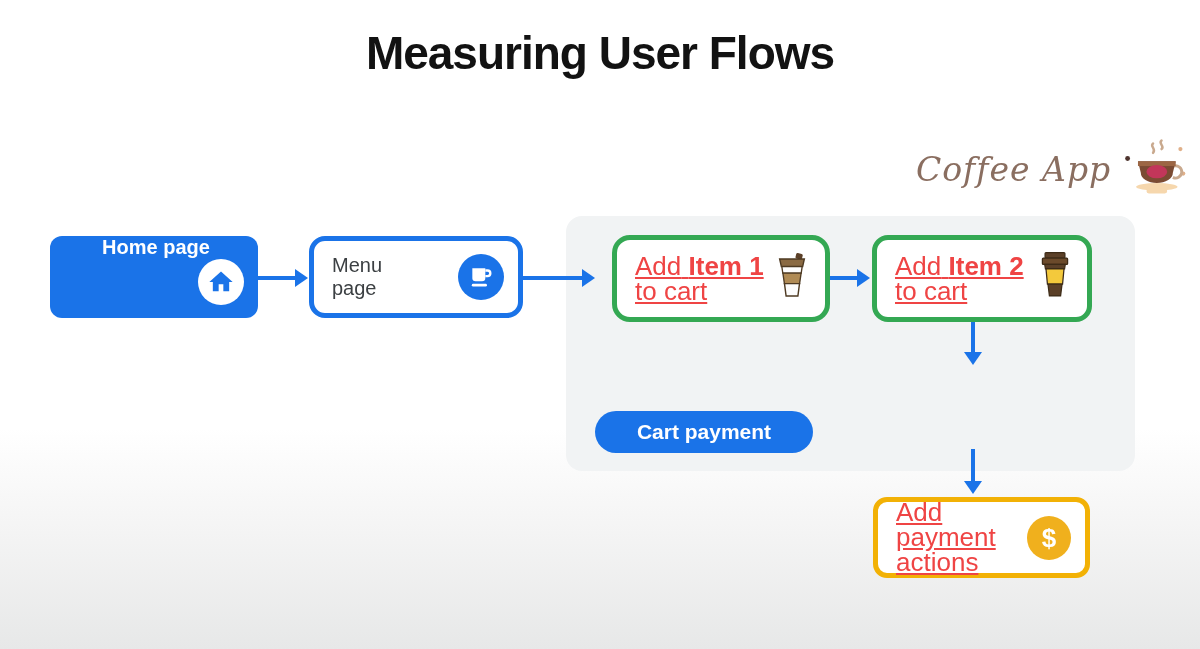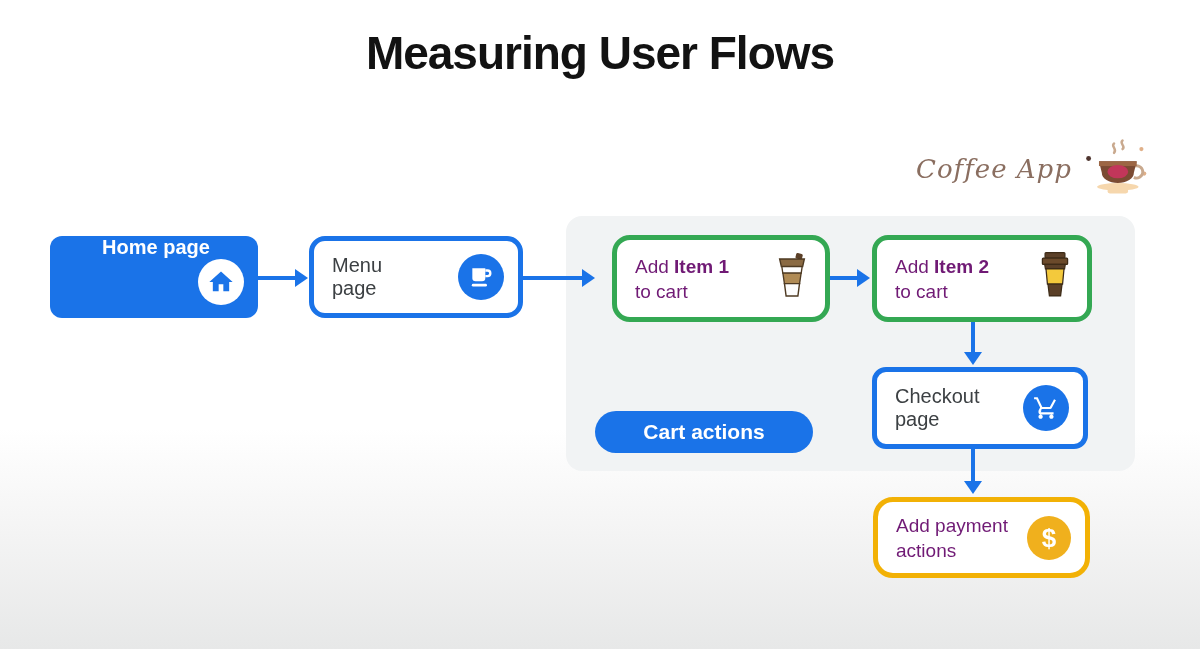--- a/index.html
+++ b/index.html
@@ -8,40 +8,40 @@
     position:relative;width:1200px;height:649px;overflow:hidden;
     background:linear-gradient(180deg,#ffffff 0%,#ffffff 66%,#f4f4f4 82%,#e7e8e8 100%);
   }
   .title{
     position:absolute;top:26px;left:0;width:100%;text-align:center;
     font-size:46px;font-weight:700;letter-spacing:-1px;color:#121212;margin:0;
   }
   
   .brand{position:absolute;left:916px;top:136px;display:flex;align-items:center;gap:10px;}
   .brand-name{
-    font-family:"DejaVu Serif",serif;font-style:italic;font-size:26px;
+    font-family:"DejaVu Serif",serif;font-style:italic;font-size:33px;
     color:#8a6e60;letter-spacing:1px;
   }
   
   .panel{
     position:absolute;left:566px;top:216px;width:569px;height:255px;
     background:#f1f3f4;border-radius:16px;
   }
   
   .node{
     position:absolute;box-sizing:border-box;background:#ffffff;border-radius:16px;
     display:flex;align-items:center;padding:0 14px 0 18px;
   }
   .node.filled-blue{background:#1a73e8;flex-direction:column;}
   .node.outline-blue{border:5px solid #1a73e8;gap:28px;}
   .node.outline-green{border:5px solid #34a853;}
   .node.outline-gold{border:5px solid #f2b105;}
   .lbl{font-size:20px;color:#3c4043;}
   .lbl.white{color:#ffffff;font-weight:700;}
-  .lbl2{font-size:19px;line-height:25px;color:#701a75;}
+  .lbl2{font-size:26px;line-height:25px;color:#ef4444;text-decoration:underline;}
   .lbl2 b{font-weight:700;}
   .circle{
     width:46px;height:46px;border-radius:50%;flex:0 0 auto;margin-left:auto;
     display:flex;align-items:center;justify-content:center;
   }
   .circle.white{background:#ffffff;}
   .circle.blue{background:#1a73e8;}
   .circle.gold{background:#f0b01d;width:44px;height:44px;}
   .dollar{color:#ffffff;font-size:26px;font-weight:700;line-height:1;}
   .cupimg{margin-left:auto;flex:0 0 auto;display:block;}
@@ -143,38 +143,30 @@
         <rect x="6" y="7" width="28" height="7" rx="1" fill="#6b4a2b" stroke="#3d2b17" stroke-width="1.4"></rect>
         <path d="M8.5 14 h23 l-.8 5 h-21.4 z" fill="#5b4028" stroke="#3d2b17" stroke-width="1.2"></path>
         <path d="M10 19 h20 l-1.6 17 h-16.8 z" fill="#f3c93c" stroke="#3d2b17" stroke-width="1.4"></path>
         <path d="M12.2 36 h15.6 l-1.6 13 h-12.4 z" fill="#5b4028" stroke="#3d2b17" stroke-width="1.4"></path>
       </svg>
     </span>
   </div>
 
   <div class="arrow-v" style="left:971px;top:322px;height:31px;"></div>
 
-  <div class="node outline-blue" style="left:872px;top:367px;width:216px;height:82px;border-radius:14px;">
-    <span class="lbl">Checkout page</span>
-    <span class="circle blue">
-      <svg width="26" height="26" viewBox="0 0 24 24">
-        <path d="M7 18c-1.1 0-1.99.9-1.99 2S5.9 22 7 22s2-.9 2-2-.9-2-2-2zm10 0c-1.1 0-1.99.9-1.99 2s.89 2 1.99 2 2-.9 2-2-.9-2-2-2zm-9.83-3.25l.03-.12.9-1.63h7.45c.75 0 1.41-.41 1.75-1.03l3.86-7.01L19.42 4h-.01l-1.1 2-2.76 5H8.53l-.13-.27L6.16 6l-.95-2-.94-2H1v2h2l3.6 7.59-1.35 2.44C4.52 16.37 5.48 18 7 18h12v-2H7l1.1-2h.07z" fill="#ffffff"></path>
-      </svg>
-    </span>
-  </div>
 
   <div class="arrow-v" style="left:971px;top:449px;height:33px;"></div>
 
-  <div class="node outline-gold" style="left:873px;top:497px;width:217px;height:81px;border-radius:20px;">
+  <div class="node outline-gold" style="left:873px;top:497px;width:217px;height:81px;border-radius:14px;">
     <span class="lbl2">
       <span style="display:block;">Add payment</span>
       <span style="display:block;">actions</span>
     </span>
     <span class="circle gold">
       <span class="dollar">$</span>
     </span>
   </div>
 
   <div class="pill">
-    <span>Cart actions</span>
+    <span>Cart payment</span>
   </div>
 
 </div>
 
 </body></html>

